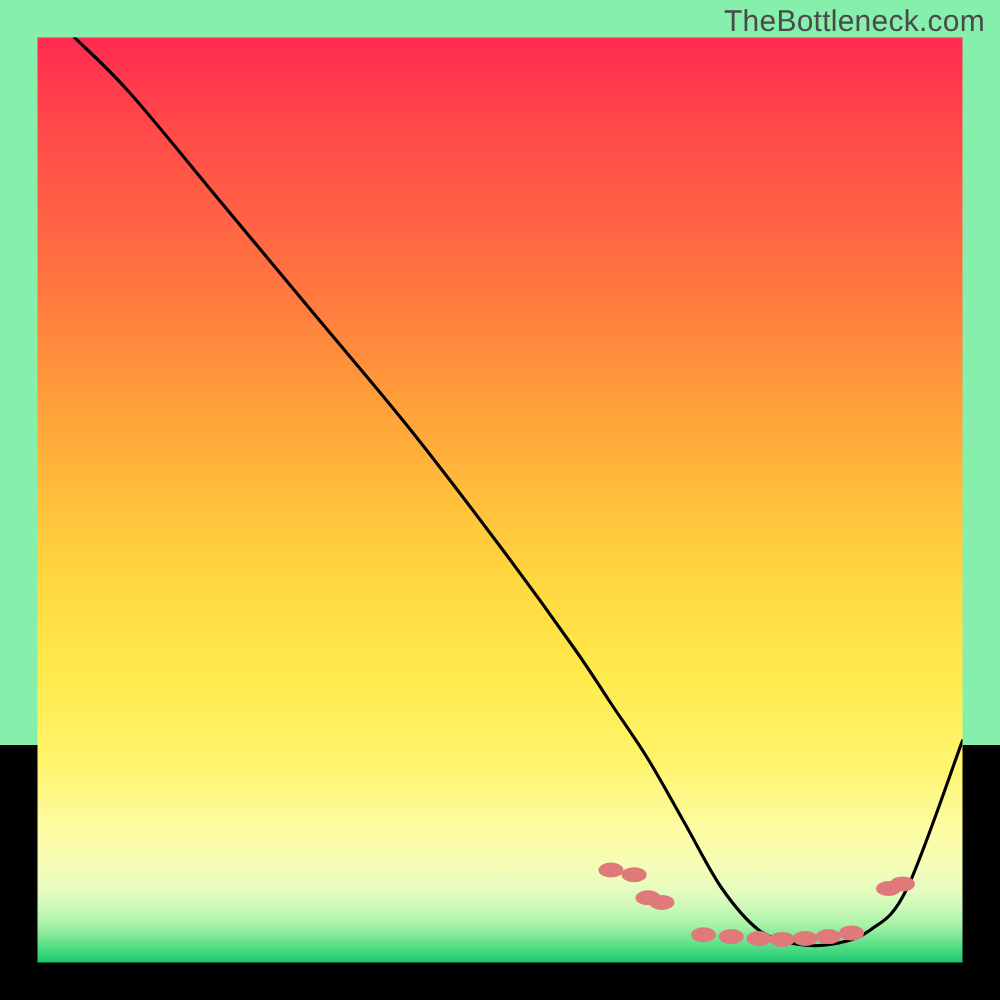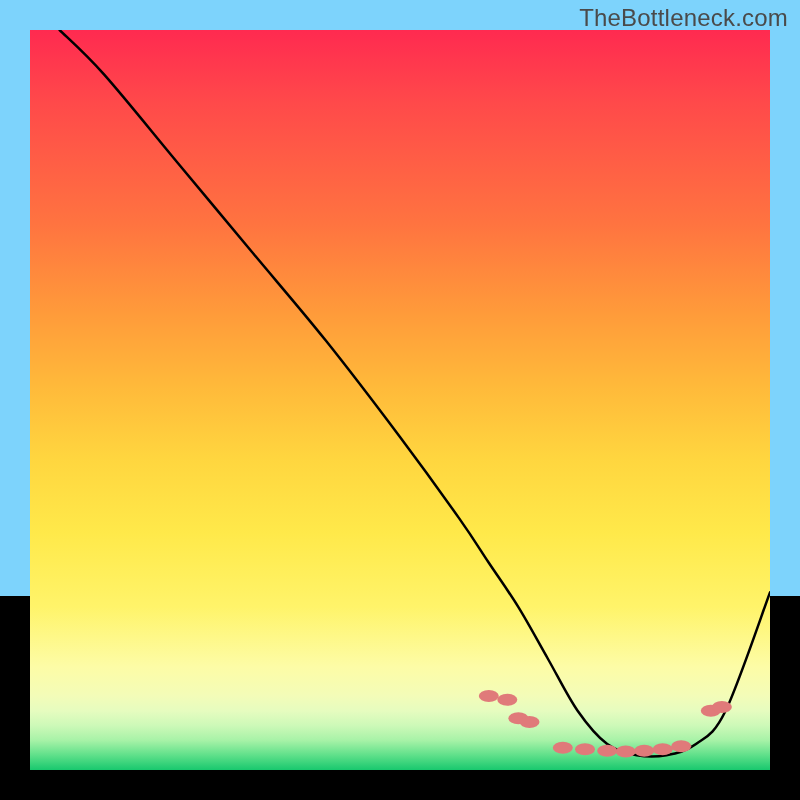--- a/index.html
+++ b/index.html
@@ -10,21 +10,21 @@
     background: #000000;
     overflow: hidden;
     font-family: Arial, Helvetica, sans-serif;
   }
   .frame {
     position: absolute;
     top: 0;
     left: 0;
     width: 800px;
     height: 596px;
-    background: #7dd3fc;
+    background: #86efac;
   }
   .plot-area {
     position: absolute;
     box-sizing: border-box;
   }
   .gradient-bg {
     position: absolute;
     inset: 0;
     
     background: linear-gradient(

